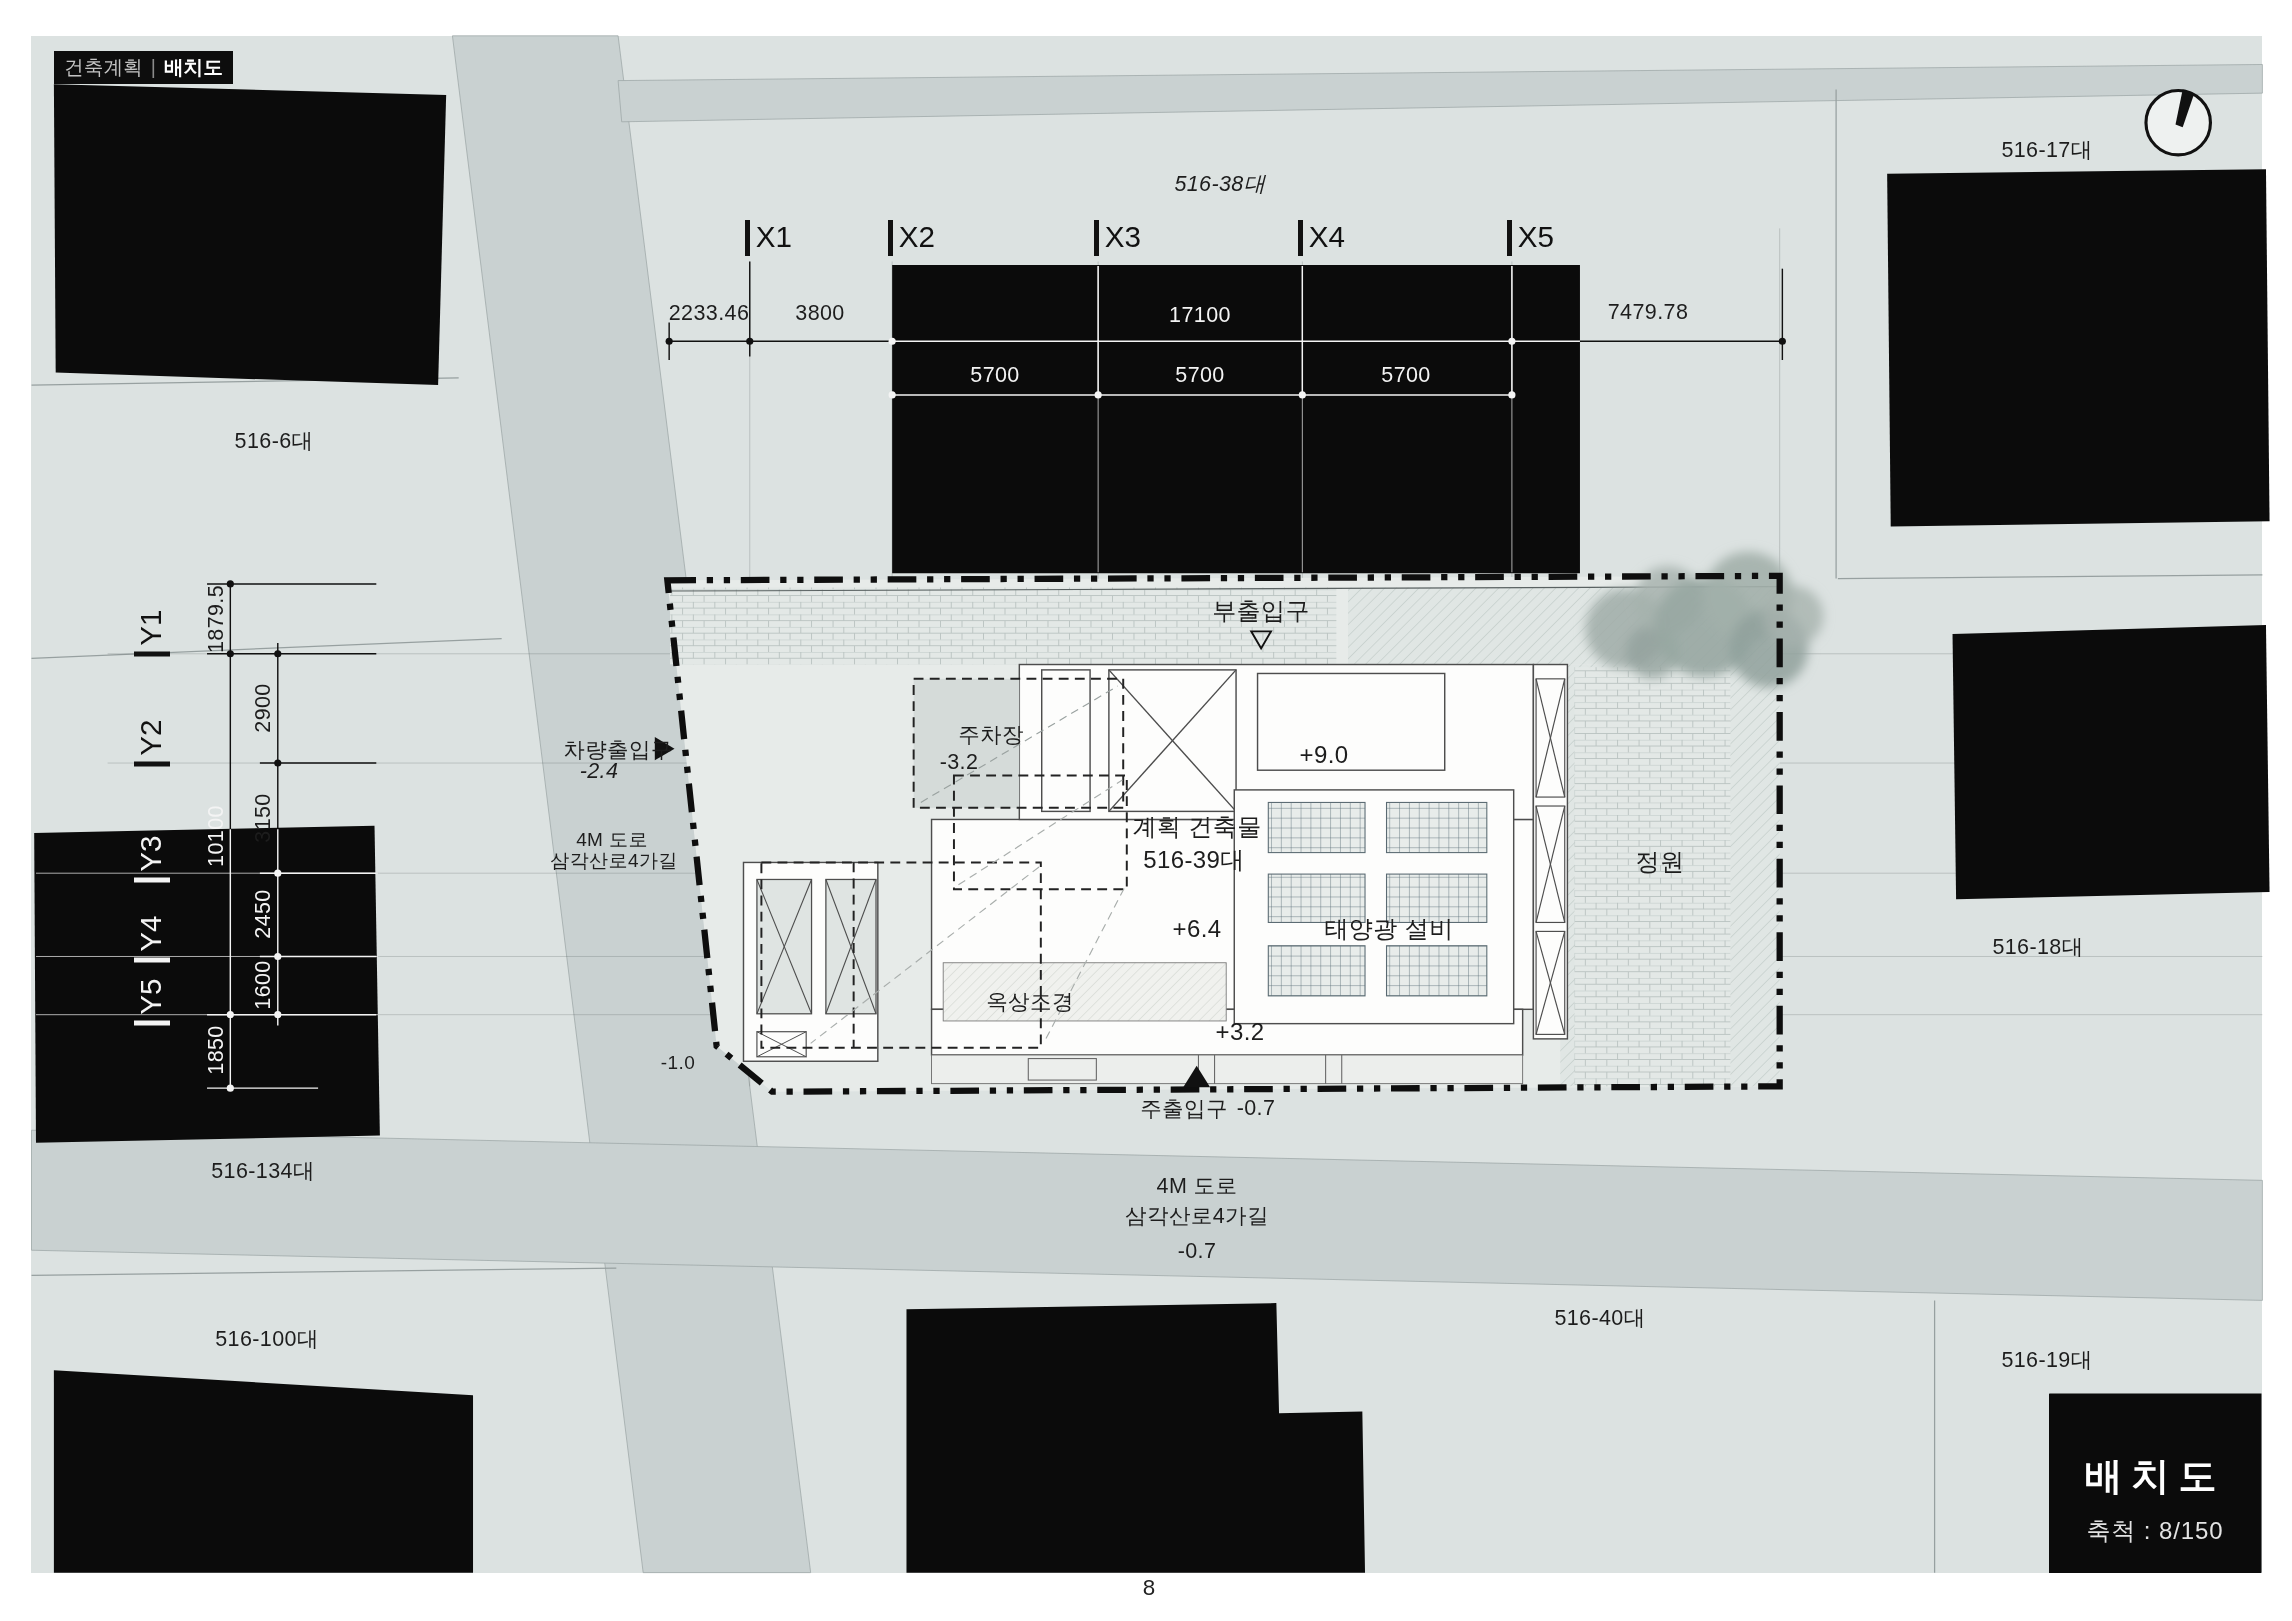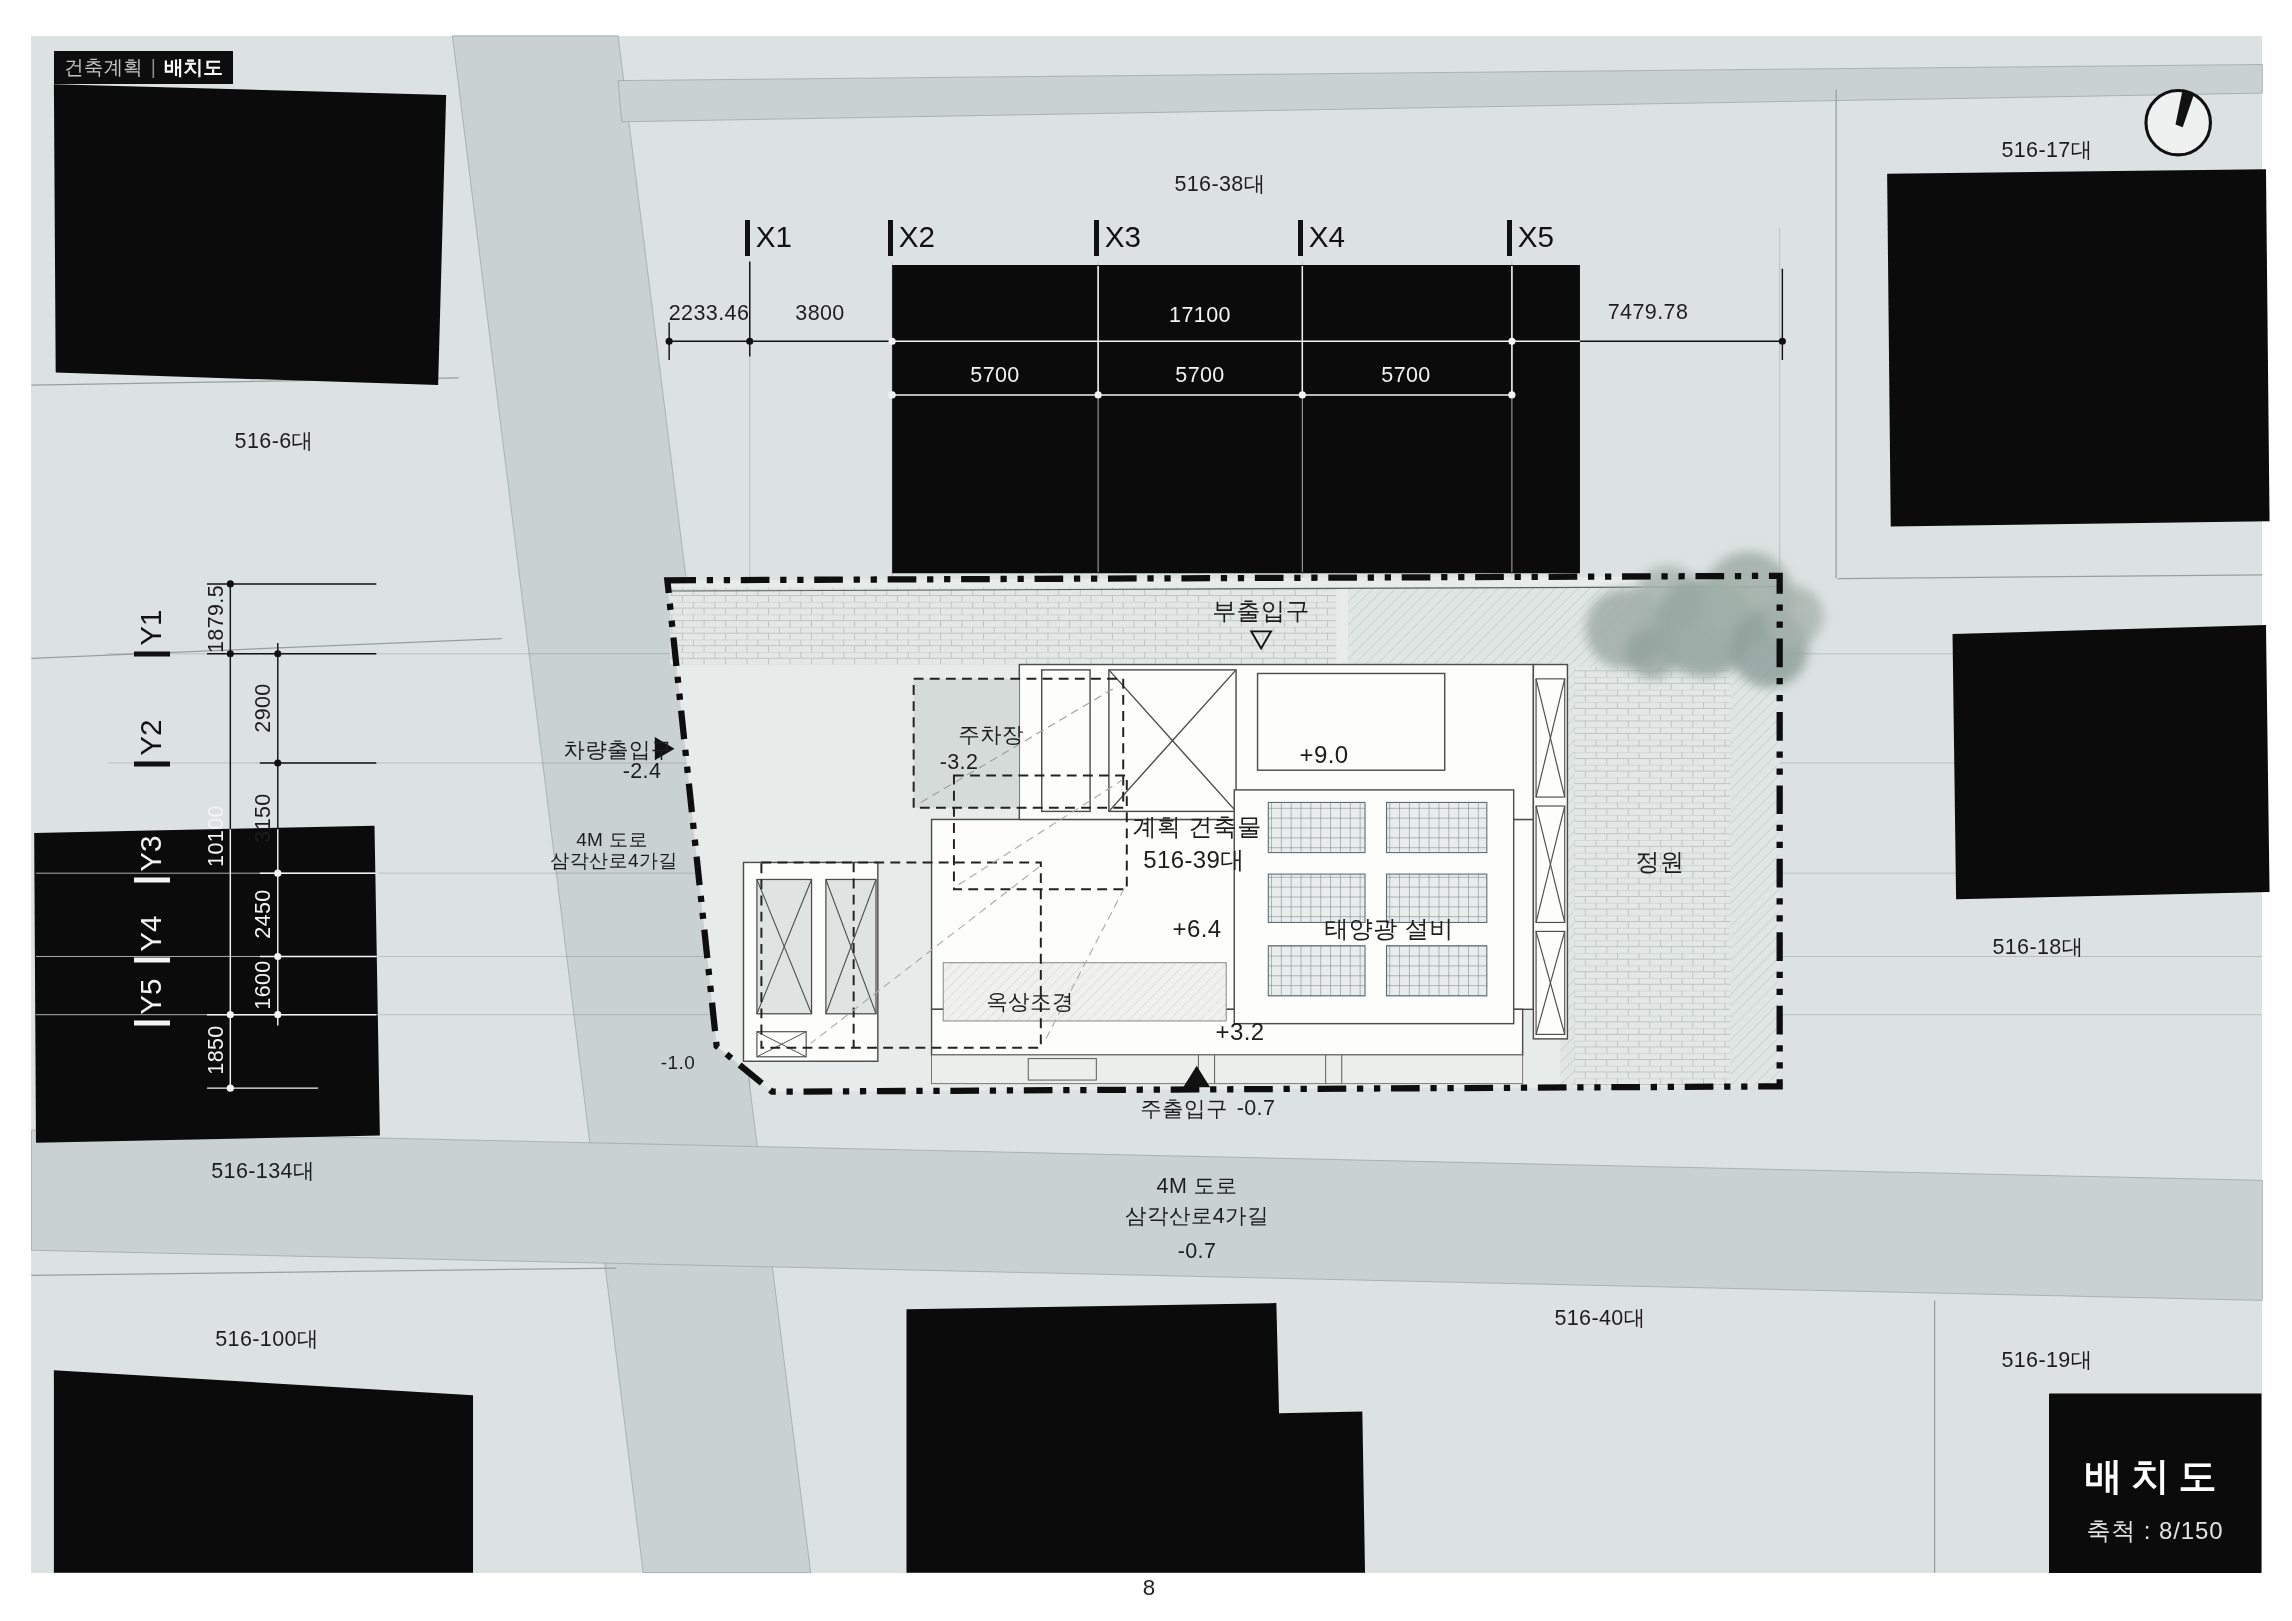--- a/index.html
+++ b/index.html
@@ -336,41 +336,41 @@
 
   <div class="lbl rot" style="left:216px;top:619px;">1879.5</div>
   <div class="lbl rot" style="left:263px;top:708px;">2900</div>
   <div class="lbl rot" style="left:263px;top:818px;">3150</div>
   <div class="lbl rot white" style="left:216px;top:836px;">10100</div>
   <div class="lbl rot white" style="left:263px;top:914px;">2450</div>
   <div class="lbl rot white" style="left:263px;top:985px;">1600</div>
   <div class="lbl rot white" style="left:216px;top:1050px;">1850</div>
 
   <div class="lbl" style="left:2047px;top:149px;">516-17대</div>
-  <div class="lbl" style="left:1220px;top:183px;">516-38대</div>
+  <div class="lbl" style="left:1220px;top:183px;font-style:italic;">516-38대</div>
   <div class="lbl" style="left:274px;top:440px;">516-6대</div>
   <div class="lbl" style="left:2038px;top:946px;">516-18대</div>
   <div class="lbl" style="left:263px;top:1170px;">516-134대</div>
   <div class="lbl" style="left:267px;top:1338px;">516-100대</div>
   <div class="lbl" style="left:1600px;top:1317px;">516-40대</div>
   <div class="lbl" style="left:2047px;top:1359px;">516-19대</div>
 
   <div class="lbl big" style="left:1261px;top:611px;">부출입구</div>
   <div class="lbl" style="left:991px;top:734px;">주차장</div>
   <div class="lbl" style="left:959px;top:762px;">-3.2</div>
   <div class="lbl big" style="left:1324px;top:755px;">+9.0</div>
   <div class="lbl big" style="left:1197px;top:827px;">계획 건축물</div>
   <div class="lbl big" style="left:1194px;top:860px;">516-39대</div>
   <div class="lbl big" style="left:1197px;top:929px;">+6.4</div>
   <div class="lbl big" style="left:1389px;top:929px;text-align:center;">태양광 설비</div>
   <div class="lbl" style="left:1030px;top:1001px;">옥상조경</div>
   <div class="lbl big" style="left:1240px;top:1032px;">+3.2</div>
   <div class="lbl big" style="left:1660px;top:862px;">정원</div>
   <div class="lbl" style="left:618px;top:749px;">차량출입구</div>
-  <div class="lbl" style="left:642px;top:771px;">-2.4</div>
+  <div class="lbl" style="left:599px;top:771px;font-style:italic;">-2.4</div>
   <div class="lbl sm" style="left:678px;top:1063px;">-1.0</div>
   <div class="lbl" style="left:1184px;top:1108px;">주출입구</div>
   <div class="lbl" style="left:1256px;top:1108px;">-0.7</div>
 
   <div class="lbl sm" style="left:612px;top:840px;">4M 도로</div>
   <div class="lbl sm" style="left:614px;top:861px;">삼각산로4가길</div>
   <div class="lbl" style="left:1197px;top:1185px;">4M 도로</div>
   <div class="lbl" style="left:1197px;top:1215px;">삼각산로4가길</div>
   <div class="lbl" style="left:1197px;top:1251px;">-0.7</div>
 

